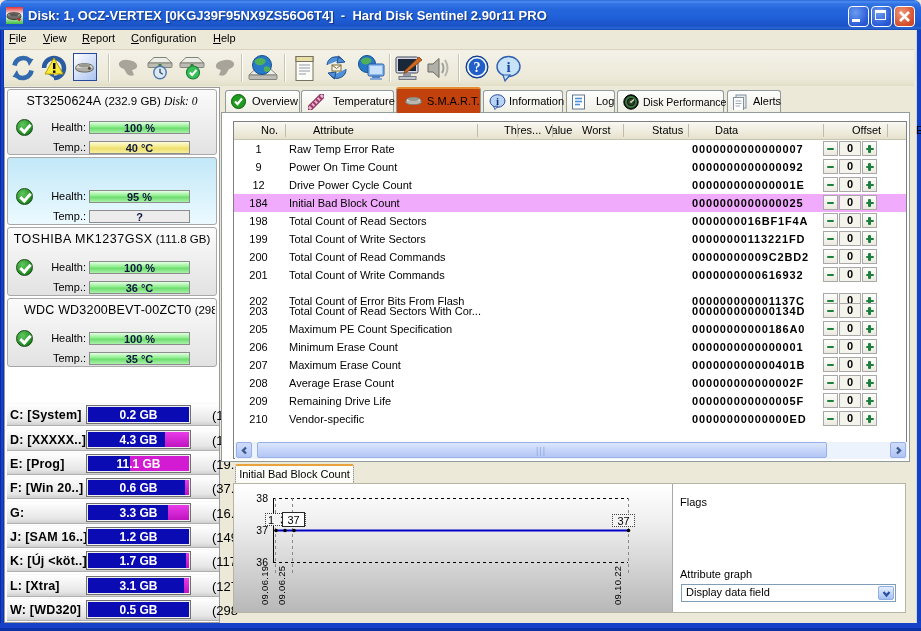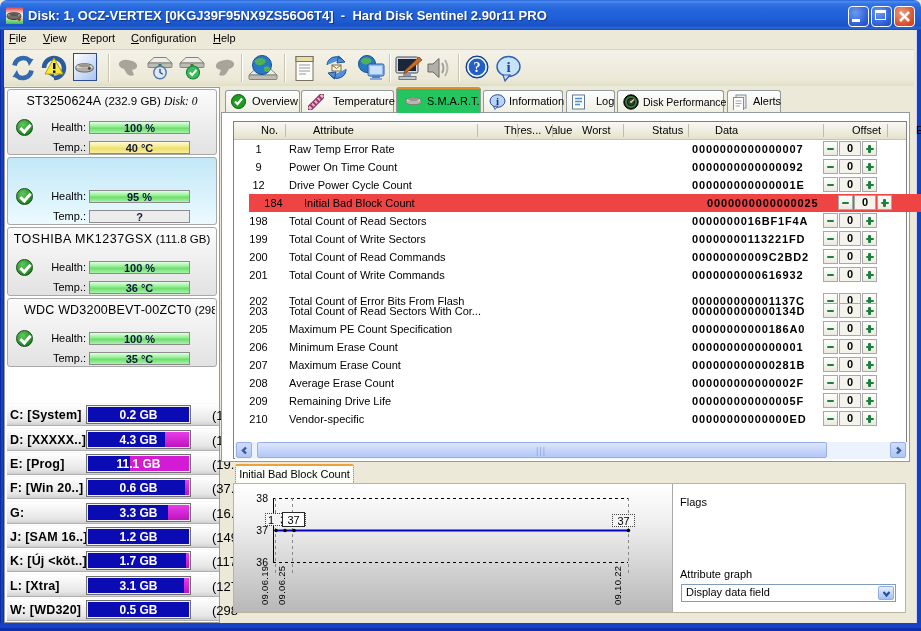--- a/index.html
+++ b/index.html
@@ -64,33 +64,33 @@
     outline:1px solid #707070;background:#0b0bb4;text-align:center;color:#fff;
     font-size:12px;font-weight:bold;line-height:16px;box-sizing:border-box;}
   .vmag{position:absolute;right:0;top:0;height:100%;background:linear-gradient(180deg,#e83ce8,#c013c0);}
   .dfree{position:absolute;left:185px;top:4px;font-size:13px;color:#000;white-space:nowrap;padding-left:20px;}
   
   .tab{position:absolute;top:90px;height:22px;background:linear-gradient(180deg,#fefefe,#f0efe4);
     border:1px solid #919b9c;border-bottom:none;border-radius:3px 3px 0 0;
     font-size:11px;color:#000;box-sizing:border-box;}
   .tab .tl{position:absolute;white-space:nowrap;}
   .ticn{position:absolute;top:3px;}
-  .tab.active{top:87px;height:26px;background:#22c55e;border-top:2px solid #e68b2c;z-index:5;}
+  .tab.active{top:87px;height:26px;background:#c2410c;border-top:2px solid #e68b2c;z-index:5;}
   
   #tabpage{left:221px;top:112px;width:689px;height:350px;background:#fff;
     border:1px solid #919b9c;box-sizing:border-box;}
   #grid{left:233px;top:121px;width:674px;height:338px;border:1px solid #808080;
     box-sizing:border-box;background:#fff;}
   #ghead{position:absolute;left:0;top:0;width:672px;height:17px;
     background:linear-gradient(180deg,#f9f8f3,#ece9d8 70%,#e3e0cd);
     border-bottom:1px solid #c8c4ae;font-size:11px;}
   .hsep{position:absolute;top:2px;width:1px;height:13px;background:#c0bca8;}
   .hlabel{position:absolute;top:2px;color:#000;white-space:nowrap;padding-left:23px;}
   .grow{position:absolute;left:0;width:672px;height:18px;font-size:11px;color:#000;}
-  .grow.hl{background:#ef4444;margin-left:15px;}
+  .grow.hl{background:#f0abfc;}
   .gnum{position:absolute;left:0px;width:49px;text-align:center;top:3px;}
   .gattr{position:absolute;left:55px;top:3px;white-space:nowrap;}
   .gdata{position:absolute;left:458px;top:3px;font-weight:bold;font-size:11px;letter-spacing:0.85px;}
   .obtn{position:absolute;top:1px;width:15px;height:15px;border:1px solid #a8a8a8;
     background:linear-gradient(180deg,#fdfdfb,#eceadf);box-sizing:border-box;}
   .om:after{content:"";position:absolute;left:3px;top:5.5px;width:7px;height:2.6px;background:#1e8040;border-radius:1px;}
   .op:before{content:"";position:absolute;left:2.5px;top:5.5px;width:8px;height:2.6px;background:#1e8040;border-radius:1px;}
   .op:after{content:"";position:absolute;left:5.2px;top:2.8px;width:2.6px;height:8px;background:#1e8040;border-radius:1px;}
   .oval{position:absolute;top:1px;left:605px;width:22px;height:15px;border:1px solid #a8a8a8;
     background:#f4f3ec;box-sizing:border-box;text-align:center;font-size:11px;font-weight:bold;line-height:13px;color:#000;}
@@ -513,21 +513,21 @@
       <span class="gnum">206</span>
       <span class="gattr">Minimum Erase Count</span>
       <span class="gdata">0000000000000001</span>
       <span class="obtn om" style="left:589px"></span>
       <span class="oval">0</span>
       <span class="obtn op" style="left:628px"></span>
     </div>
   <div class="grow" style="top:234px">
       <span class="gnum">207</span>
       <span class="gattr">Maximum Erase Count</span>
-      <span class="gdata">000000000000281B</span>
+      <span class="gdata">000000000000401B</span>
       <span class="obtn om" style="left:589px"></span>
       <span class="oval">0</span>
       <span class="obtn op" style="left:628px"></span>
     </div>
   <div class="grow" style="top:252px">
       <span class="gnum">208</span>
       <span class="gattr">Average Erase Count</span>
       <span class="gdata">000000000000002F</span>
       <span class="obtn om" style="left:589px"></span>
       <span class="oval">0</span>

